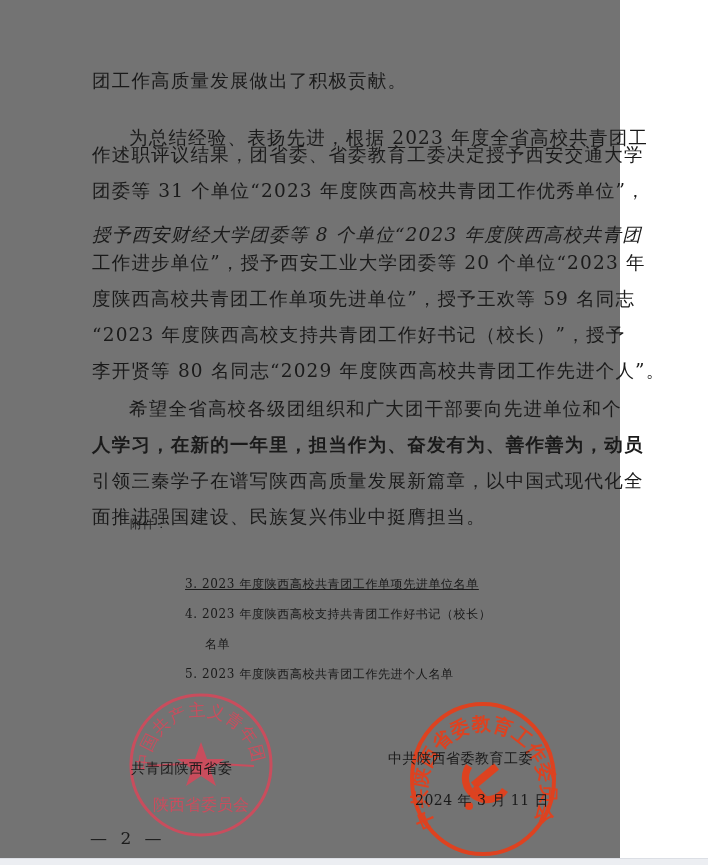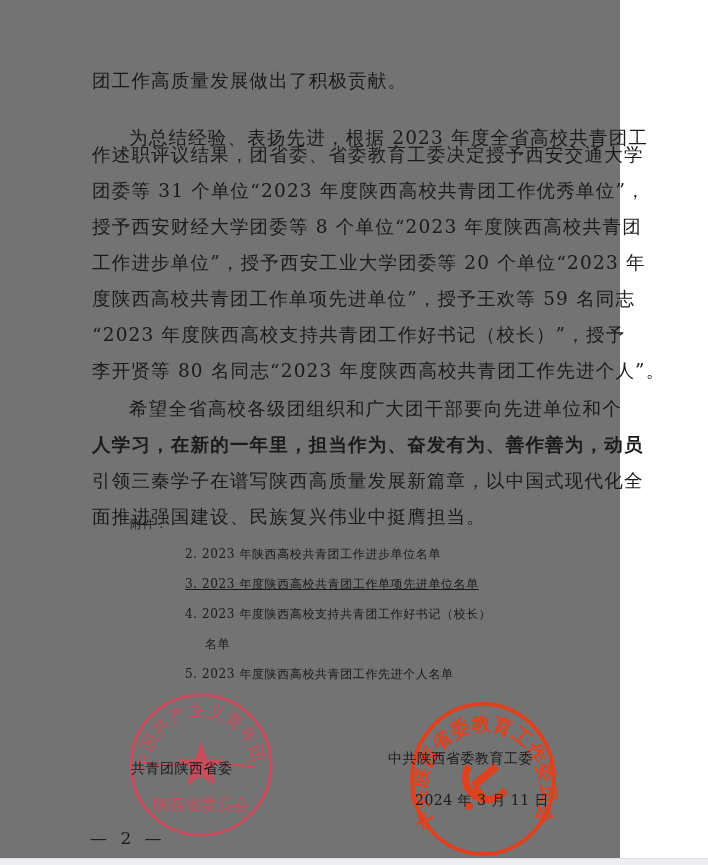--- a/index.html
+++ b/index.html
@@ -24,33 +24,32 @@
   </style>
 </head>
 <body>
 
 <div class="page">
   <div id="body-lines">
       <div class="line last" style="top: 66px;">团工作高质量发展做出了积极贡献。</div>
       <div class="line indent" style="top: 104px; margin-top: 19px;">为总结经验、表扬先进，根据 2023 年度全省高校共青团工</div>
       <div class="line" style="top: 140px;">作述职评议结果，团省委、省委教育工委决定授予西安交通大学</div>
       <div class="line" style="top: 176px;">团委等 31 个单位“2023 年度陕西高校共青团工作优秀单位”，</div>
-      <div class="line" style="top: 212px;">授予西安财经大学团委等 8 个单位“2023 年度陕西高校共青团</div>
+      <div class="line" style="top: 220px; font-style: italic;">授予西安财经大学团委等 8 个单位“2023 年度陕西高校共青团</div>
       <div class="line" style="top: 248px;">工作进步单位”，授予西安工业大学团委等 20 个单位“2023 年</div>
       <div class="line" style="top: 284px;">度陕西高校共青团工作单项先进单位”，授予王欢等 59 名同志</div>
       <div class="line" style="top: 320px;">“2023 年度陕西高校支持共青团工作好书记（校长）”，授予</div>
-      <div class="line last" style="top: 356px;">李开贤等 80 名同志“2023 年度陕西高校共青团工作先进个人”。</div>
+      <div class="line last" style="top: 356px;">李开贤等 80 名同志“2029 年度陕西高校共青团工作先进个人”。</div>
       <div class="line indent" style="top: 394px;">希望全省高校各级团组织和广大团干部要向先进单位和个</div>
       <div class="line" style="top: 430px; font-weight: bold;">人学习，在新的一年里，担当作为、奋发有为、善作善为，动员</div>
       <div class="line" style="top: 466px;">引领三秦学子在谱写陕西高质量发展新篇章，以中国式现代化全</div>
       <div class="line last" style="top: 502px;">面推进强国建设、民族复兴伟业中挺膺担当。</div>
     </div>
 
   <div class="attach" style="left:130px;top:509px;">附件：</div>
-  <div class="attach" style="left:185px;top:539px;">2. 2023 年陕西高校共青团工作进步单位名单</div>
   <div class="attach" style="left:185px;top:569px;text-decoration:underline;">3. 2023 年度陕西高校共青团工作单项先进单位名单</div>
   <div class="attach" style="left:185px;top:599px;">4. 2023 年度陕西高校支持共青团工作好书记（校长）</div>
   <div class="attach" style="left:205px;top:629px;">名单</div>
   <div class="attach" style="left:185px;top:659px;">5. 2023 年度陕西高校共青团工作先进个人名单</div>
 
   <div class="stamp" style="left:128px;top:692px;width:146px;height:146px;">
     <svg viewBox="0 0 146 146">
       <defs>
           <path id="arcL" d="M 22 86 A 52 52 0 1 1 124 86"></path>
         </defs>

